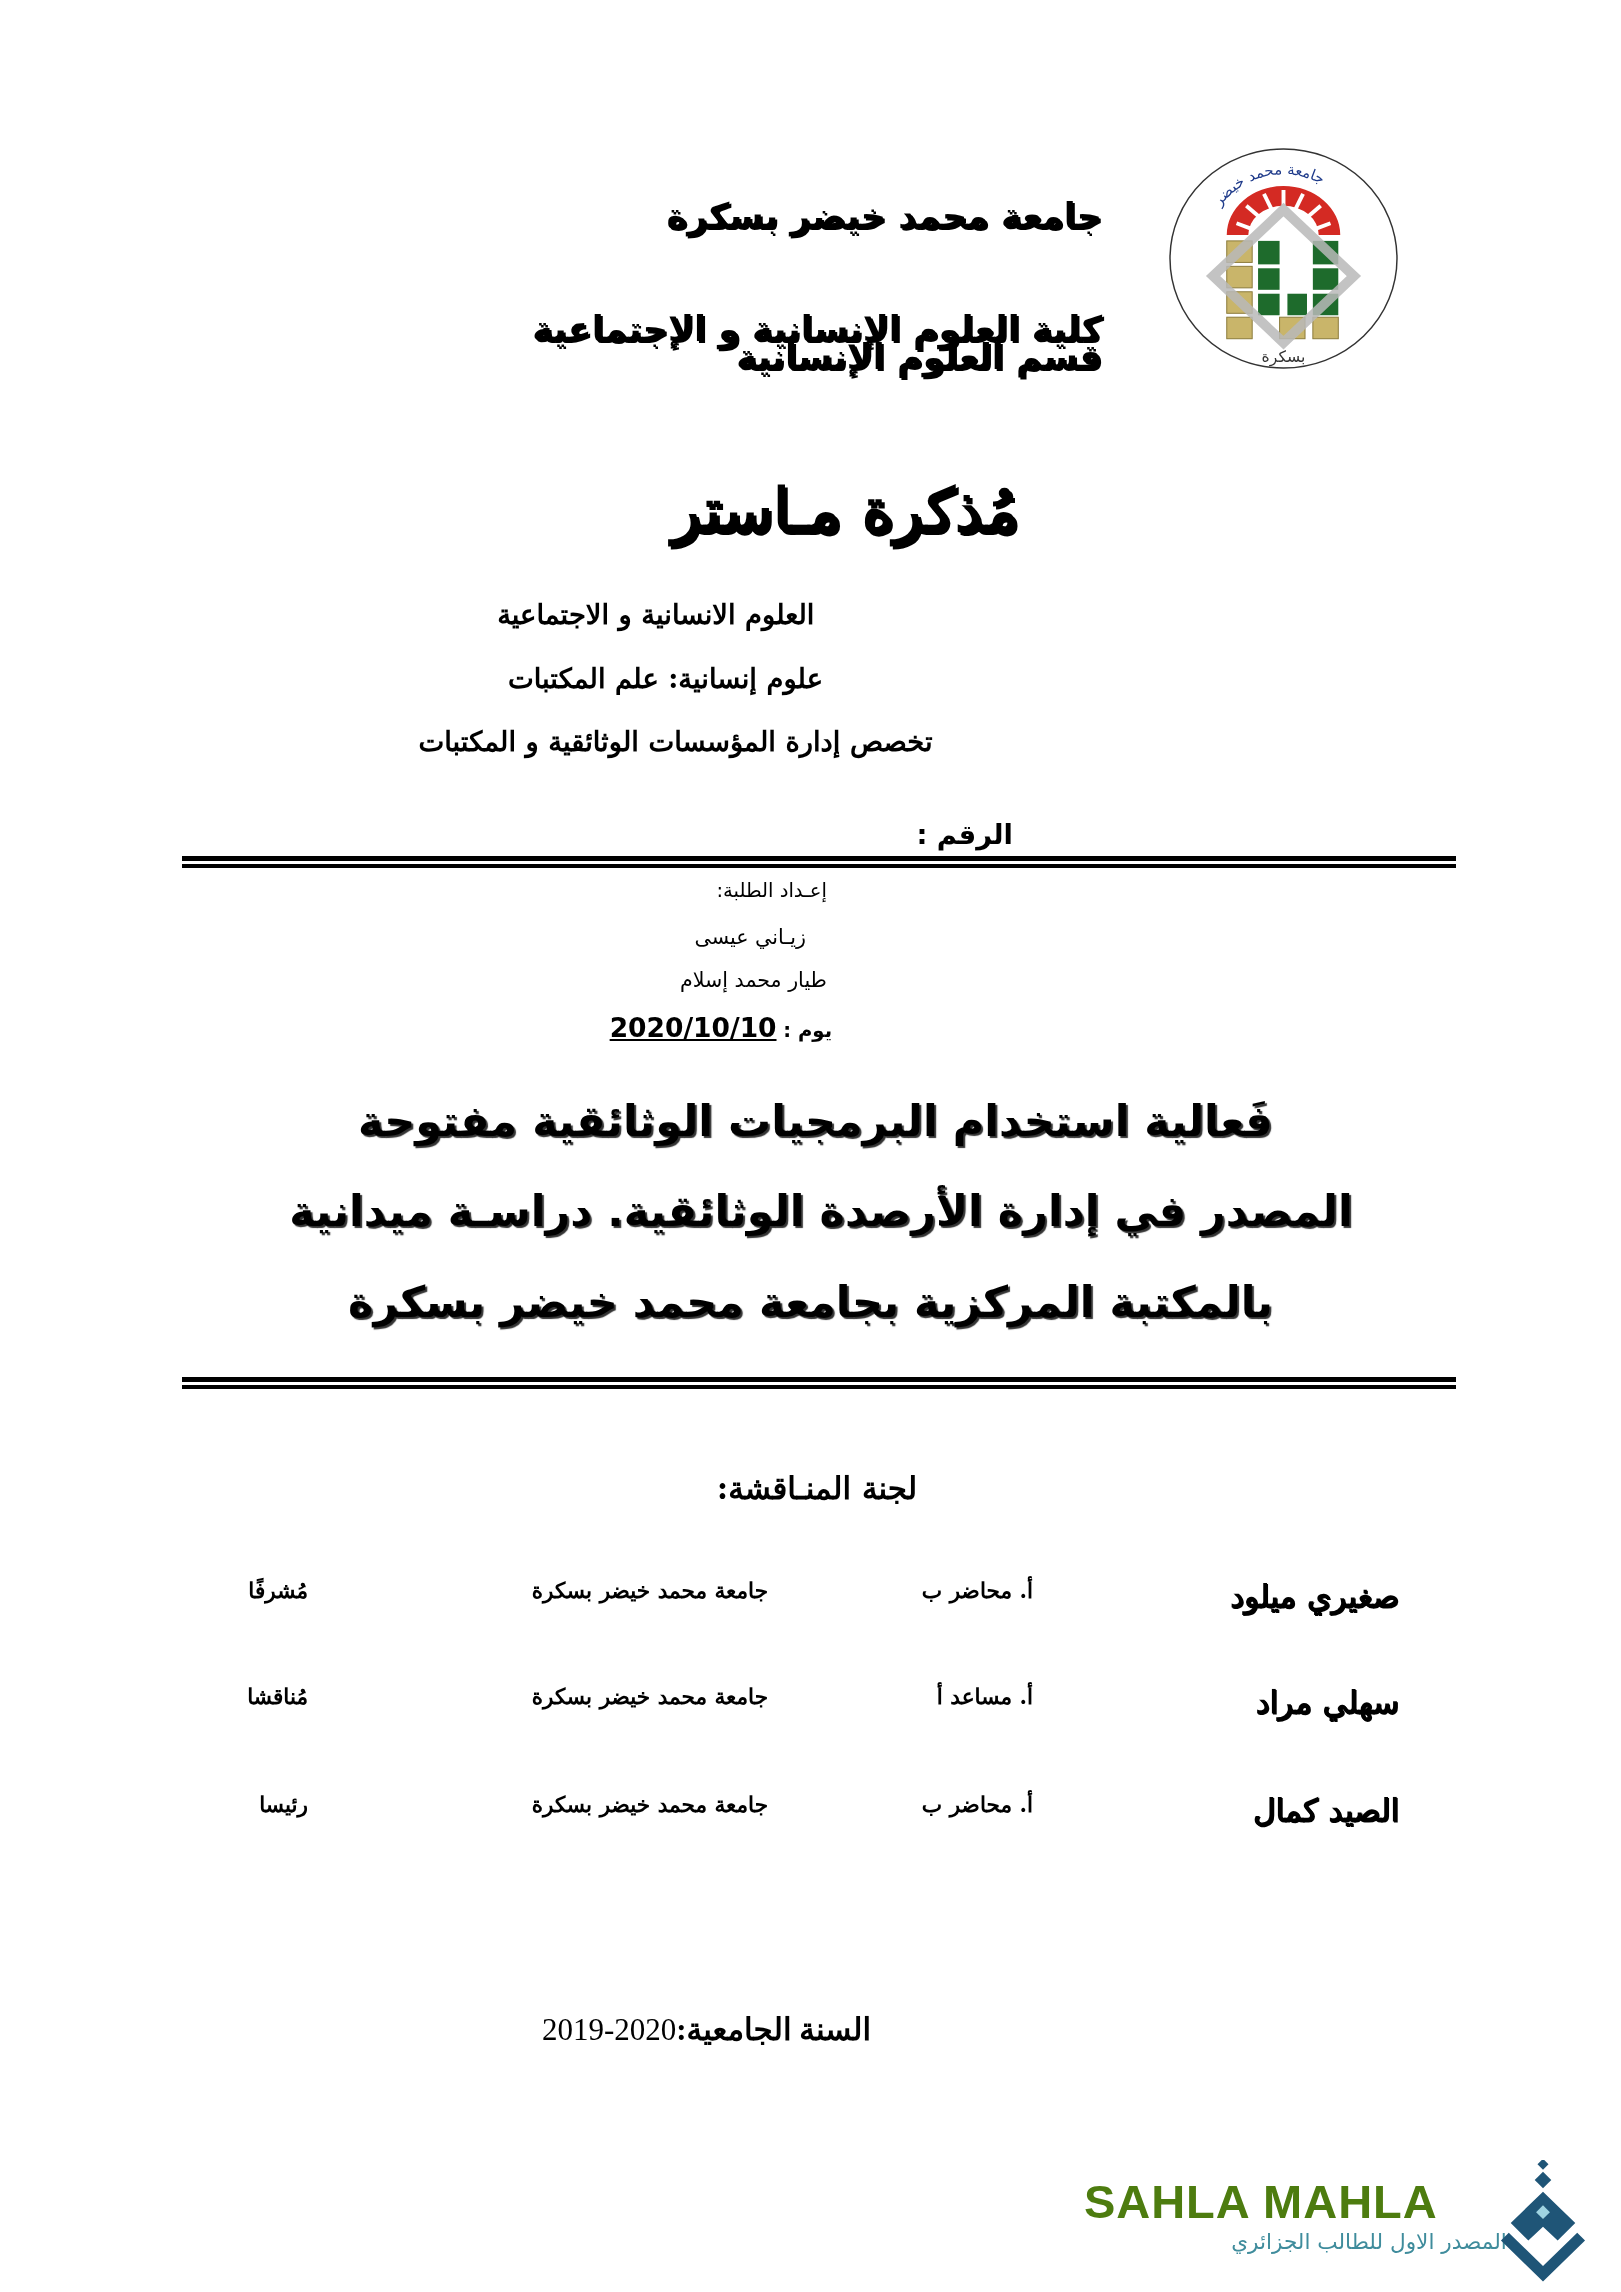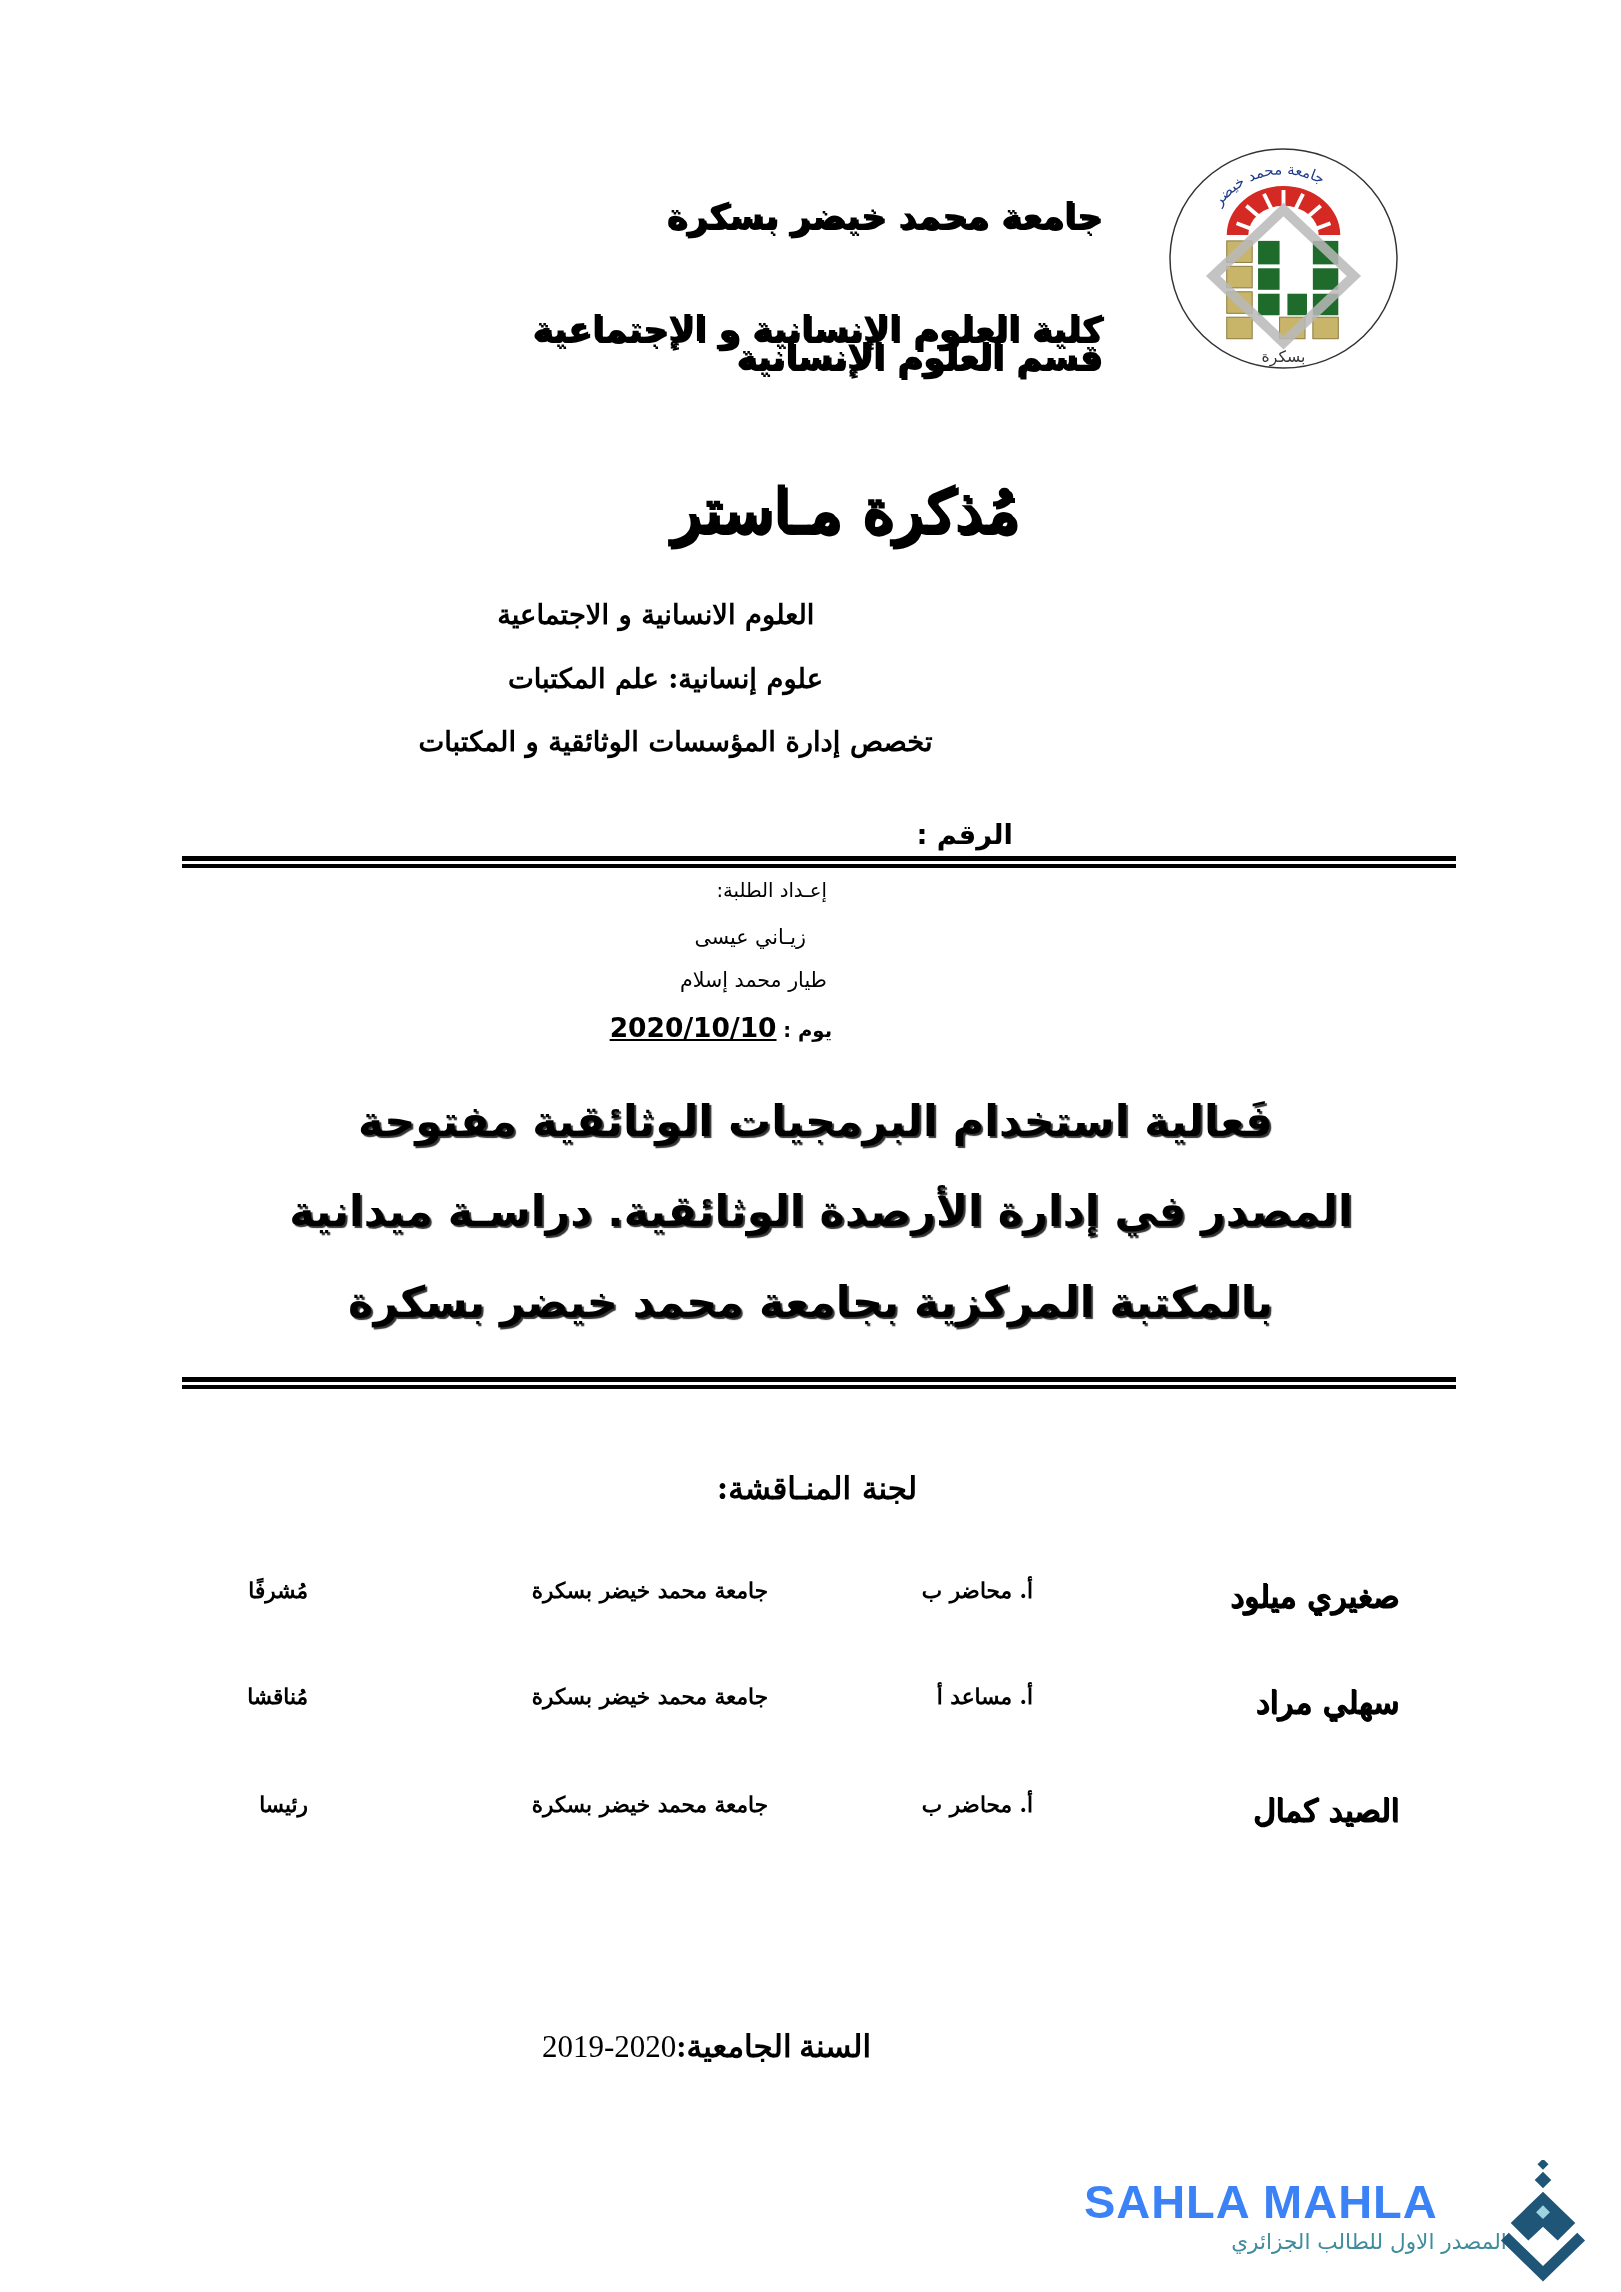--- a/index.html
+++ b/index.html
@@ -47,21 +47,21 @@
   .c-row { position: absolute; left: 0; width: 1621px; height: 59px; direction: rtl; font-family: "DejaVu Serif", serif; font-weight: bold; }
   .c-row span { position: absolute; white-space: nowrap; }
   .c-name { right: 222px; font-size: 31px; text-shadow: 1px 1px 0 #000; }
   .c-rank { right: 588px; font-size: 21.6px; }
   .c-uni { right: 853px; font-size: 21.6px; }
   .c-role { right: 1313px; font-size: 21.6px; }
   .row-1 { top: 1578px; }
   .row-2 { top: 1684px; }
   .row-3 { top: 1792px; }
 
-  .year { position: absolute; top: 2011px; left: 0; width: 1374px; text-align: center; font-family: "Liberation Serif", serif; font-size: 31px; direction: rtl; padding-left: 39px; box-sizing: border-box; margin-top: 17px; }
+  .year { position: absolute; top: 2011px; left: 0; width: 1374px; text-align: center; font-family: "Liberation Serif", serif; font-size: 31px; direction: rtl; padding-left: 39px; box-sizing: border-box; }
   .year .lbl { font-weight: bold; }
 
   
   .wm { position: absolute; left: 1078px; top: 2174px; width: 510px; height: 108px; }
   .wm-en { position: absolute; left: 5.9px; top: 2; font-family: "Liberation Sans", sans-serif; font-weight: bold; font-size: 47px; letter-spacing: 1px; }
   .wm-ar { position: absolute; left: 7.8px; top: 55px; font-family: "DejaVu Sans", sans-serif; font-size: 21.6px; direction: rtl; width: 421px; text-align: right; }
   .wm-emblem { position: absolute; left: 421px; top: -13.7px; width: 88px; height: 122px; }
 </style>
 </head>
 <body>
@@ -159,21 +159,21 @@
   <span class="c-rank">أ. محاضر ب</span>
   <span class="c-uni">جامعة محمد خيضر بسكرة</span>
   <span class="c-role">رئيسا</span>
 </div>
 
 <div class="year">
   <span class="lbl">السنة الجامعية:</span><span dir="ltr">2019-2020</span>
 </div>
 
 <div class="wm">
-  <div class="wm-en" style="color:#3b82f6">SAHLA MAHLA</div>
+  <div class="wm-en" style="color:#4d7c0f">SAHLA MAHLA</div>
   <div class="wm-ar" style="color:#3f8c9c">المصدر الاول للطالب الجزائري</div>
   <svg class="wm-emblem" viewBox="0 0 90 124">
     <rect x="41" y="0" width="8" height="8" fill="#1f5577" transform="rotate(45 45 4)"></rect>
     <rect x="39" y="14" width="12" height="12" fill="#1f5577" transform="rotate(45 45 20)"></rect>
     <path d="M45 32 L78 64 L60 82 L45 68 L30 82 L12 64 Z" fill="#1f5577"></path>
     <rect x="40" y="48" width="10" height="10" fill="#9fd3e0" transform="rotate(45 45 53)"></rect>
     <path d="M10 74 L45 108 L80 74 L88 82 L45 124 L2 82 Z" fill="#1f5577"></path>
     <rect x="36" y="80" width="18" height="14" fill="#fff" transform="rotate(45 45 87)"></rect>
   </svg>
 </div>

